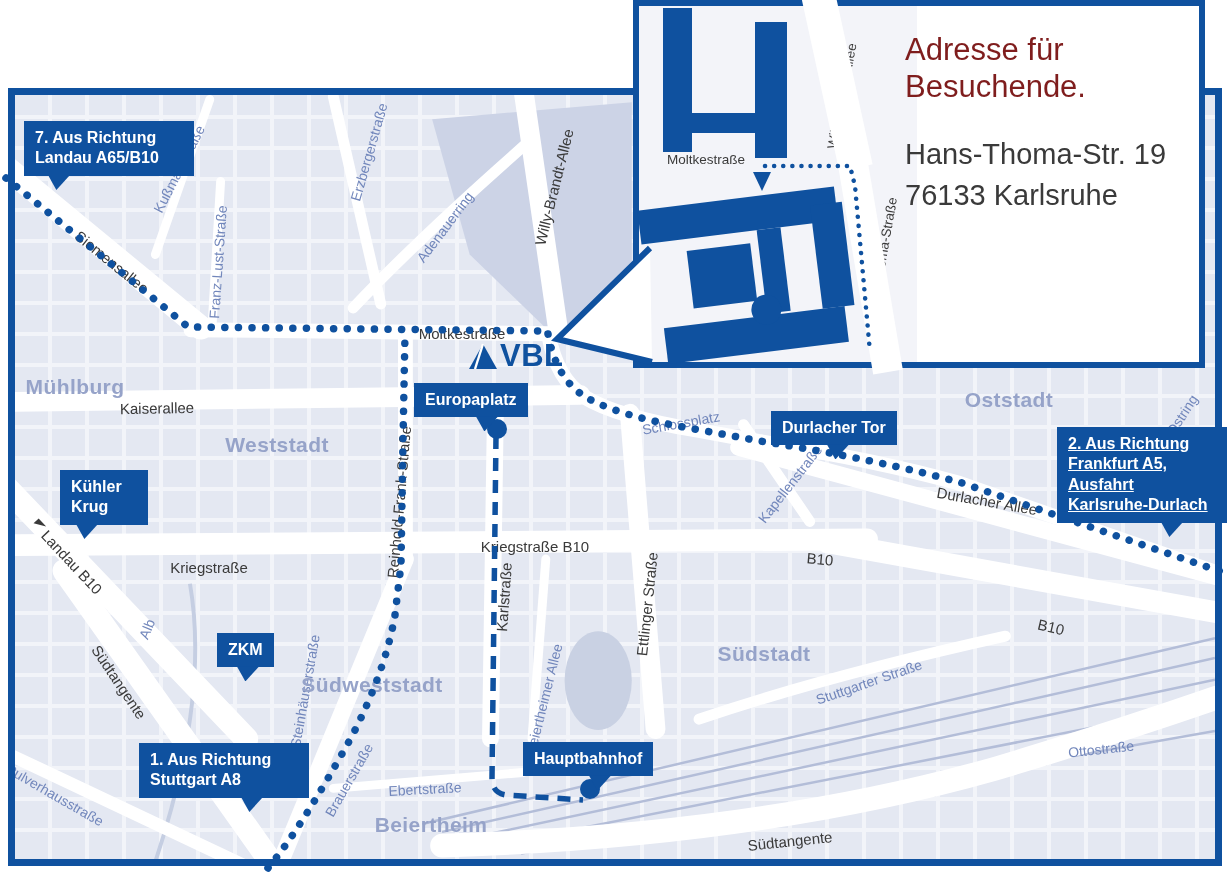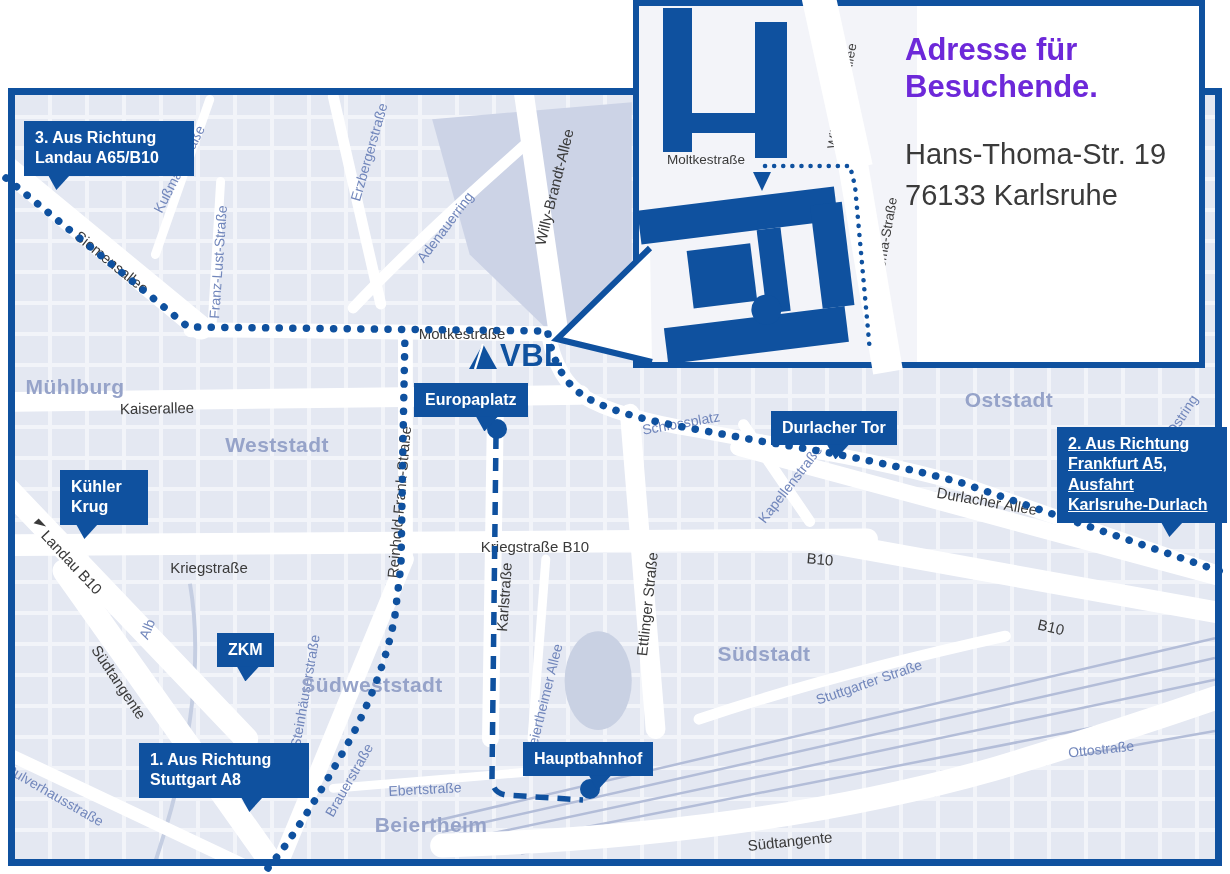--- a/index.html
+++ b/index.html
@@ -46,21 +46,21 @@
   }
   
   .inset{
     position:absolute;left:633px;top:0;width:572px;height:368px;
     box-sizing:border-box;border:6px solid #0f519f;background:#ffffff;z-index:20;
   }
   .inset-map-tint{position:absolute;left:0;top:0;width:278px;height:100%;background:#f3f4f9;}
   .inset .bld{position:absolute;background:#0f519f;}
   .inset-title{
     position:absolute;left:266px;top:26px;font-size:31px;line-height:1.18;
-    font-weight:bold;color:#6d28d9;white-space:pre-line;
+    font-weight:normal;color:#7f1d1d;white-space:pre-line;
   }
   .inset-address{
     position:absolute;left:266px;top:128px;font-size:29px;line-height:1.4;
     color:#3a3a3a;white-space:pre-line;
   }
   .inset .street-dark{font-size:13.5px;}
   .overlay{z-index:25;pointer-events:none;}
   .under{z-index:1;}
   .labels-layer{position:absolute;left:0;top:0;width:100%;height:100%;z-index:2;}
 </style>
@@ -158,21 +158,21 @@
 </div>
 
 <div class="vbl-logo">
   <svg width="30" height="27" viewBox="0 0 30 27" style="position:static">
     <polygon points="15,1 29,26 1,26" fill="#0f519f"></polygon>
     <line x1="15" y1="1" x2="7" y2="26" stroke="#ffffff" stroke-width="2.4"></line>
   </svg>
   <span class="vbl-text">VBL</span>
 </div>
 
-<div class="callout" style="left:24px;top:121px;width:148px;"><span>3. Aus Richtung
+<div class="callout" style="left:24px;top:121px;width:148px;"><span>7. Aus Richtung
 Landau A65/B10</span><span class="tail" style="left:24px;"></span></div>
 
 <div class="callout center" style="left:60px;top:470px;width:66px;"><span>Kühler
 Krug</span><span class="tail" style="left:16px;"></span></div>
 
 <div class="callout" style="left:217px;top:633px;"><span>ZKM</span><span class="tail" style="left:20px;"></span></div>
 
 <div class="callout" style="left:139px;top:743px;width:148px;"><span>1. Aus Richtung
 Stuttgart A8</span><span class="tail" style="left:102px;"></span></div>
 

